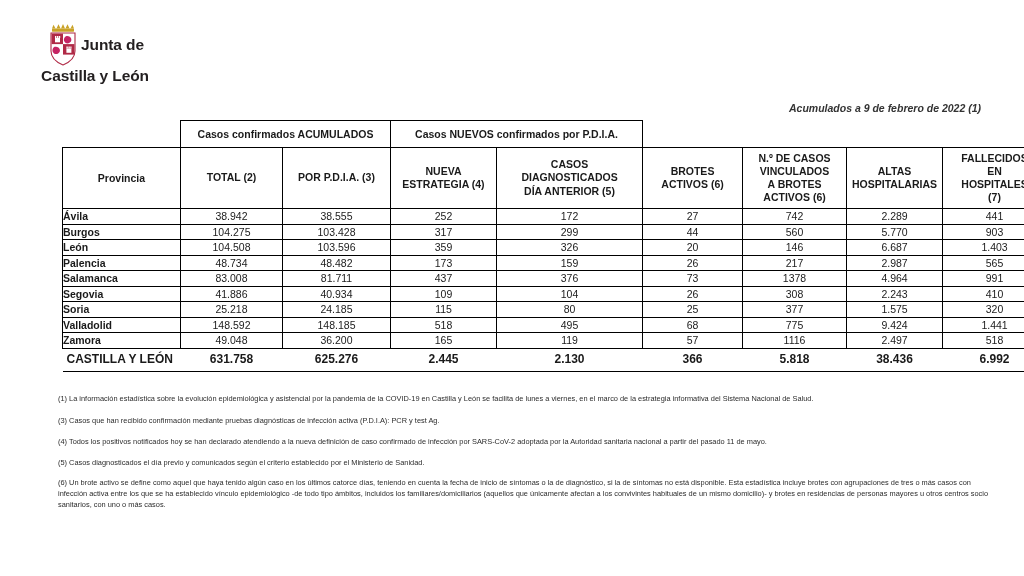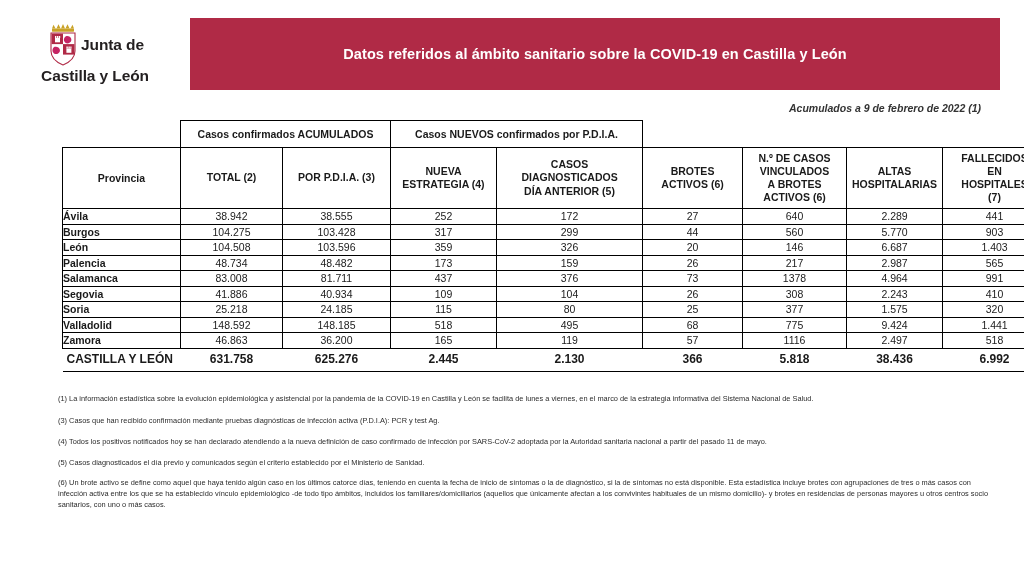--- a/index.html
+++ b/index.html
@@ -235,23 +235,20 @@
                 <path d="M8.6 22.8 c2.4 -0.6 4.8 0.7 5.3 2.9 c0.4 1.9 -0.8 3.7 -2.7 4.2 c-2 0.5 -4 -0.6 -4.6 -2.5 c-0.5 -1.8 0.4 -3.7 2 -4.6 Z" opacity="0.95"></path>
               </g>
             </svg>
           </span>
           <span class="logo-text">Junta de</span>
         </div>
         <div class="logo-text2">Castilla y León</div>
       </div>
     </div>
 
-    <div class="banner">
-      <div class="banner-title">Datos referidos al ámbito sanitario sobre la COVID-19 en Castilla y León</div>
-    </div>
   </div>
 
   <div class="dateline">Acumulados a 9 de febrero de 2022 (1)</div>
 
   <div class="table-wrap">
     <table class="covid">
       <colgroup>
         <col class="c-prov">
           <col class="c-total">
           <col class="c-pdia">
@@ -308,21 +305,21 @@
         </tr>
       </thead>
       <tbody>
         <tr>
           <td class="prov">Ávila</td>
           <td class="num">38.942</td>
           <td class="num">38.555</td>
           <td class="num">252</td>
           <td class="num">172</td>
           <td class="num">27</td>
-          <td class="num">640</td>
+          <td class="num">742</td>
           <td class="num">2.289</td>
           <td class="num">441</td>
         </tr>
         <tr>
           <td class="prov">Burgos</td>
           <td class="num">104.275</td>
           <td class="num">103.428</td>
           <td class="num">317</td>
           <td class="num">299</td>
           <td class="num">44</td>
@@ -391,21 +388,21 @@
           <td class="num">148.185</td>
           <td class="num">518</td>
           <td class="num">495</td>
           <td class="num">68</td>
           <td class="num">775</td>
           <td class="num">9.424</td>
           <td class="num">1.441</td>
         </tr>
         <tr>
           <td class="prov">Zamora</td>
-          <td class="num">46.863</td>
+          <td class="num">49.048</td>
           <td class="num">36.200</td>
           <td class="num">165</td>
           <td class="num">119</td>
           <td class="num">57</td>
           <td class="num">1116</td>
           <td class="num">2.497</td>
           <td class="num">518</td>
         </tr>
         <tr class="total">
           <td class="prov">CASTILLA Y LEÓN</td>

